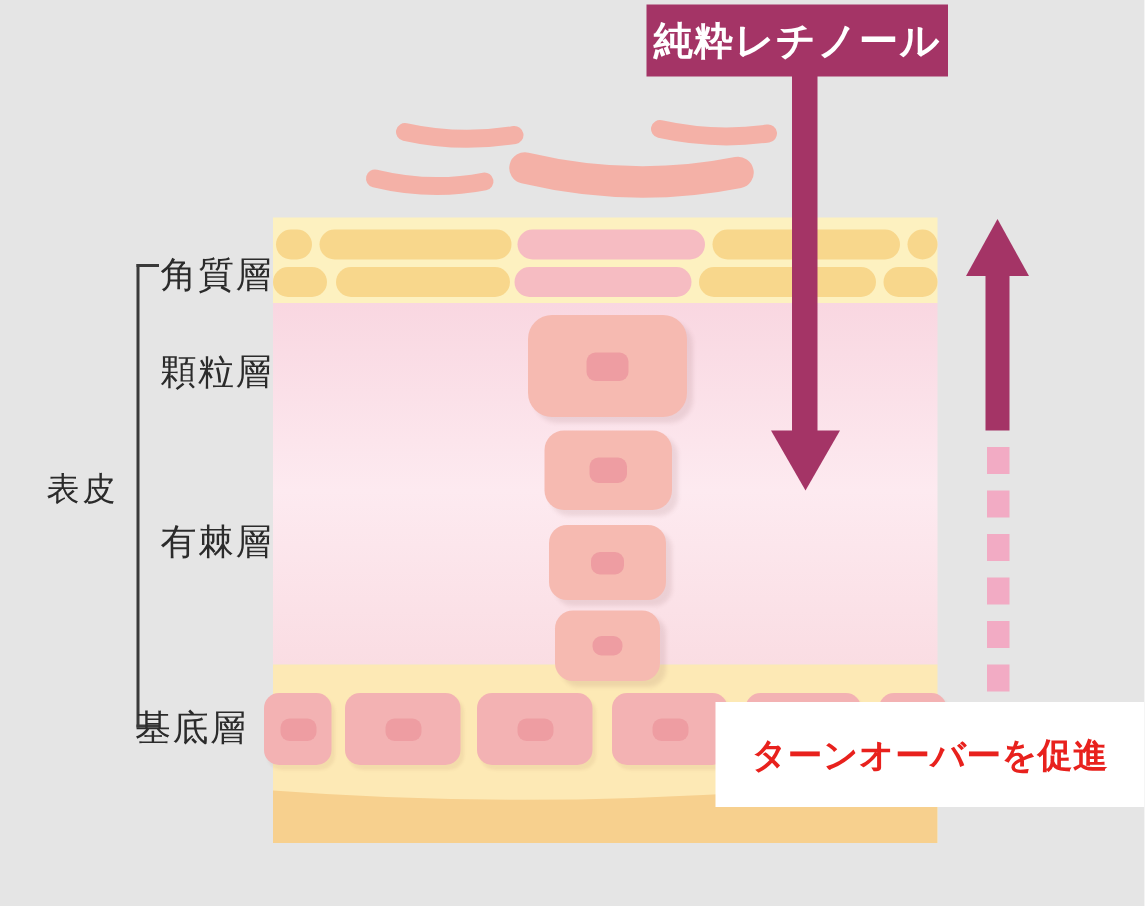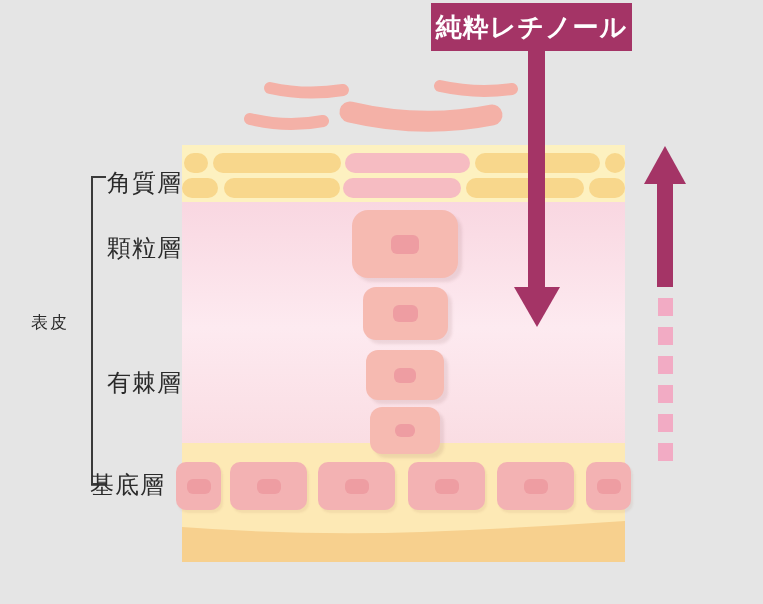--- a/index.html
+++ b/index.html
@@ -44,21 +44,21 @@
 
   
   .title-box{position:absolute;left:431px;top:3px;width:201px;height:48px;z-index:4;
              background:var(--accent,#a43466);display:flex;align-items:center;justify-content:center;}
   .title-box span{color:#ffffff;font-size:26px;font-weight:bold;letter-spacing:1px;}
   .caption-box{position:absolute;left:477px;top:468px;width:286px;height:70px;z-index:4;
                background:#ffffff;display:flex;align-items:center;justify-content:center;}
   .caption-box span{color:var(--caption-red,#e8211d);font-size:23px;font-weight:bold;letter-spacing:0.5px;}
 
   .layer-label{position:absolute;z-index:5;font-size:24px;color:var(--label-color,#2b2b2b);letter-spacing:1px;}
-  .epidermis-label{position:absolute;left:31px;top:311px;z-index:5;font-size:17px;
+  .epidermis-label{position:absolute;left:31px;top:311px;z-index:5;font-size:22px;
                    color:var(--label-color,#2b2b2b);letter-spacing:2px;}
   .bracket{position:absolute;left:91px;top:176px;width:13px;height:305px;z-index:5;
            border-left:2px solid #3a3a3a;border-top:2px solid #3a3a3a;border-bottom:2px solid #3a3a3a;}
 </style>
 </head>
 <body>
 
 <div class="canvas">
 
   <svg class="flakes" viewBox="0 0 763 604">
@@ -132,21 +132,24 @@
   <div class="dash" style="top:327px;"></div>
   <div class="dash" style="top:356px;"></div>
   <div class="dash" style="top:385px;"></div>
   <div class="dash" style="top:414px;"></div>
   <div class="dash" style="top:443px;"></div>
 
   <div class="title-box">
     <span>純粋レチノール</span>
   </div>
 
+  <div class="caption-box">
+    <span>ターンオーバーを促進</span>
+  </div>
 
   <div class="bracket"></div>
   <span class="epidermis-label">表皮</span>
   <span class="layer-label" style="left:107px;top:167px;">角質層</span>
   <span class="layer-label" style="left:107px;top:232px;">顆粒層</span>
-  <span class="layer-label" style="left:107px;top:367px;">有棘層</span>
+  <span class="layer-label" style="left:107px;top:345px;">有棘層</span>
   <span class="layer-label" style="left:90px;top:469px;">基底層</span>
 
 </div>
 
 </body></html>

